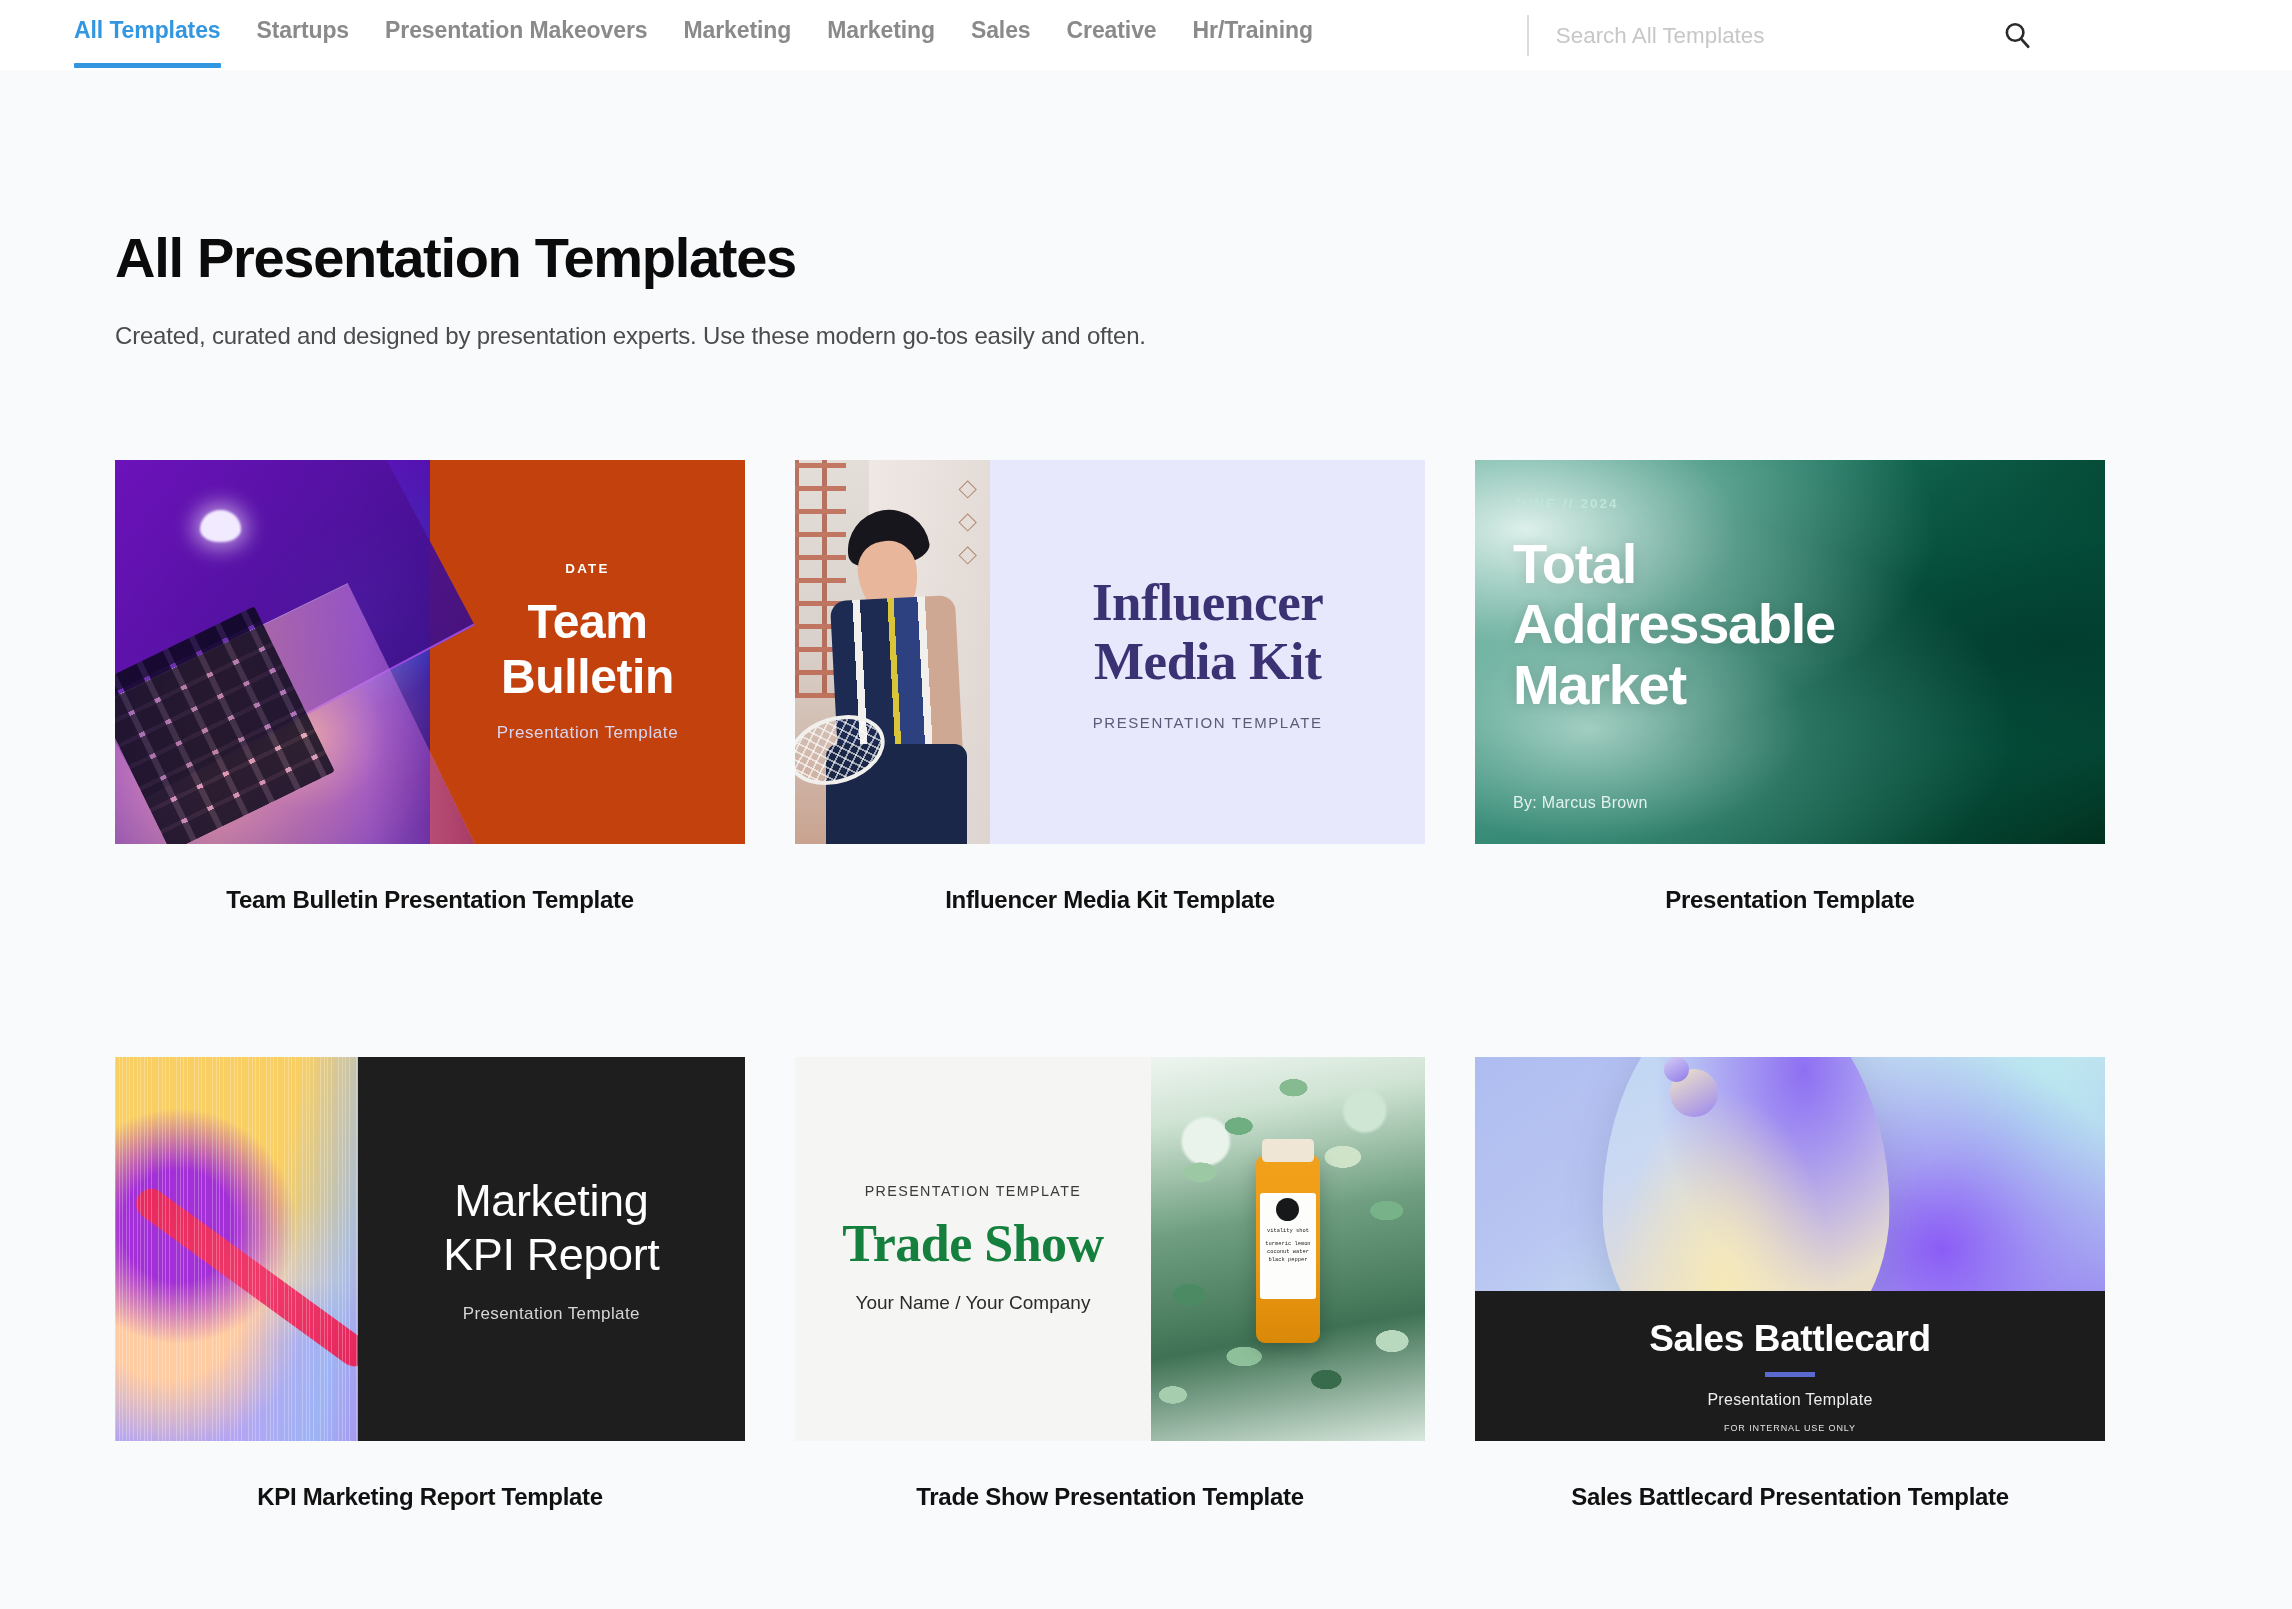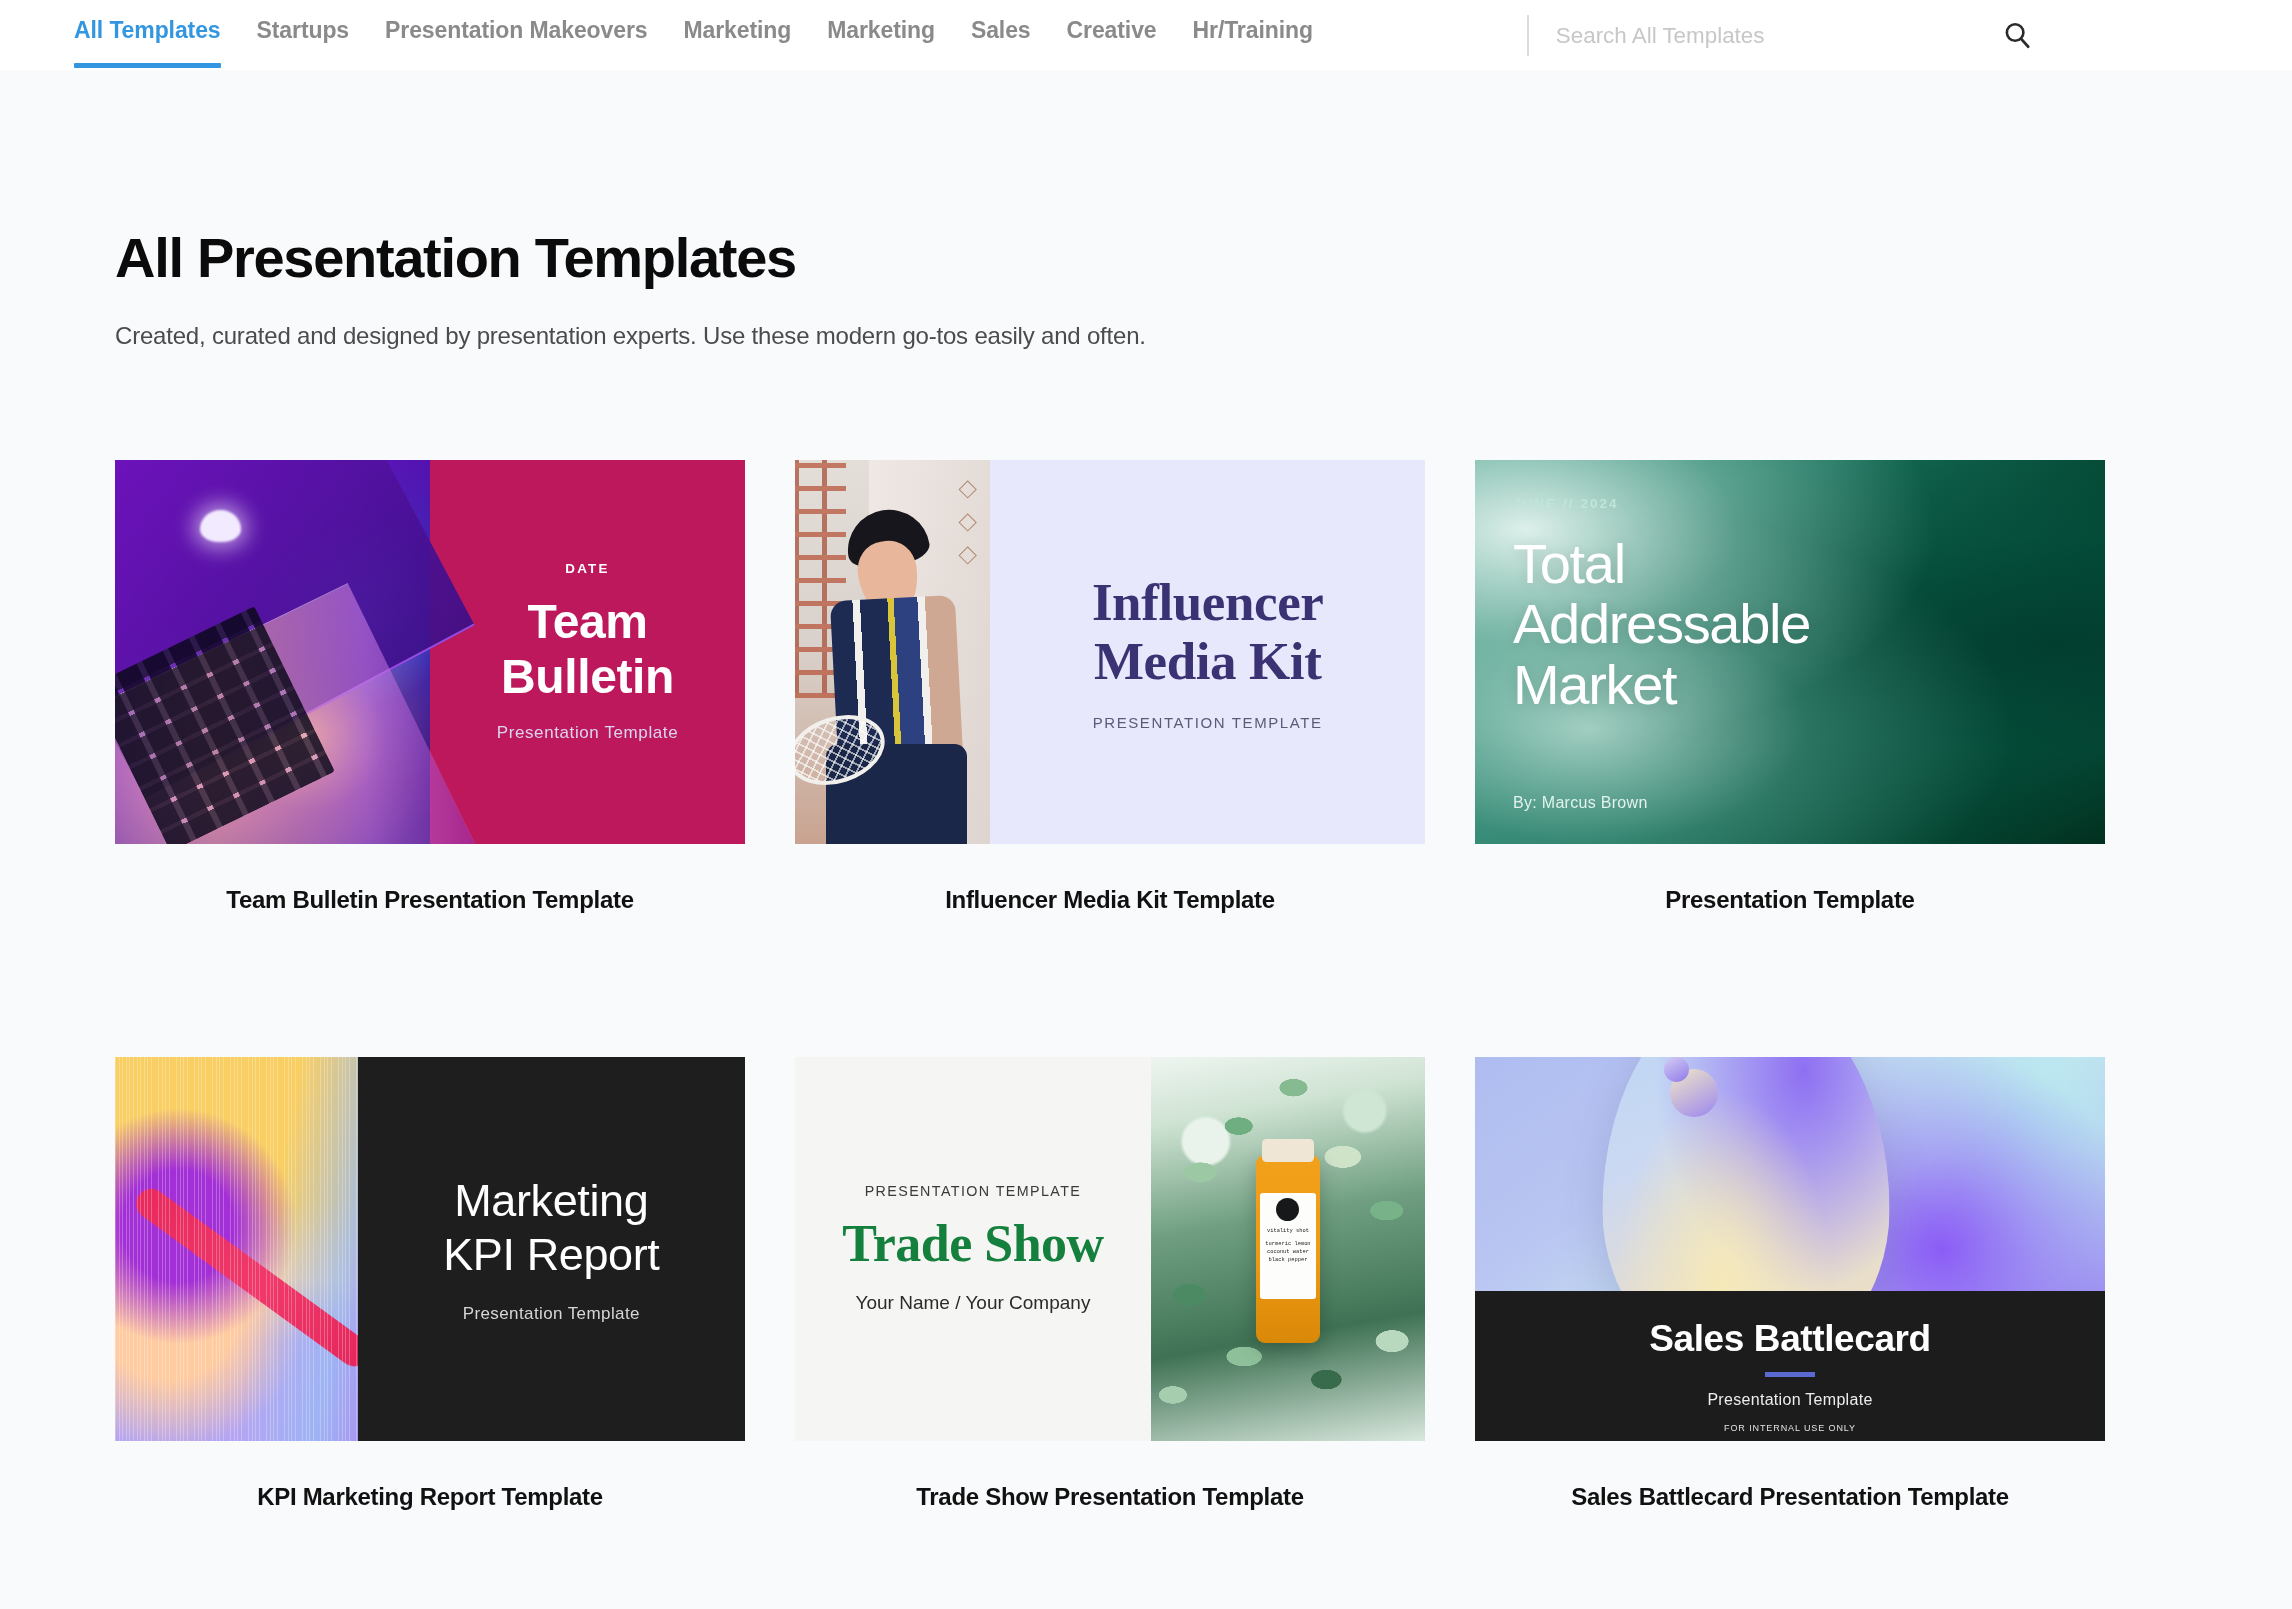--- a/index.html
+++ b/index.html
@@ -126,21 +126,21 @@
     text-align: center;
     font-size: 24px;
     font-weight: 700;
     color: #111;
     line-height: 1.45;
     letter-spacing: -0.3px;
   }
   .row2 { margin-top: 139px; }
 
   
-  .s1 { display: flex; background: #be185d; }
+  .s1 { display: flex; background: #c2410c; }
   .s1-photo {
     width: 50%;
     height: 100%;
     background:
       radial-gradient(circle at 62% 72%, rgba(255,190,120,.85) 0%, rgba(255,150,130,.25) 22%, rgba(0,0,0,0) 42%),
       radial-gradient(circle at 78% 40%, rgba(90,150,255,.85) 0%, rgba(60,90,220,.25) 28%, rgba(0,0,0,0) 52%),
       radial-gradient(circle at 24% 78%, rgba(226,110,230,.75) 0%, rgba(150,40,190,.2) 34%, rgba(0,0,0,0) 60%),
       linear-gradient(140deg, #7a13c8 0%, #5a10b4 35%, #3a0d96 70%, #2b0a70 100%);
     position: relative;
   }
@@ -264,21 +264,21 @@
       radial-gradient(ellipse at 18% 70%, rgba(206,236,226,.75) 0%, rgba(120,185,168,.3) 30%, rgba(0,0,0,0) 58%),
       radial-gradient(ellipse at 92% 48%, rgba(2,62,48,.95) 0%, rgba(4,78,60,.6) 38%, rgba(0,0,0,0) 70%),
       linear-gradient(120deg, #2e8f79 0%, #166e59 42%, #044733 78%, #02301f 100%);
     position: relative;
     padding: 36px 0 0 38px;
     color: #fff;
   }
   .s3-date { font-size: 13.4px; font-weight: 700; letter-spacing: 2.1px; color: #bfe6d8; }
   .s3-title {
     margin-top: 23px;
-    font-size: 56px; font-weight: 400; line-height: 1.08;
+    font-size: 56px; font-weight: 700; line-height: 1.08;
     letter-spacing: -1.3px;
     text-shadow: 0 1.8px 12.5px rgba(0,0,0,.12);
   }
   .s3-by {
     position: absolute; left: 38px; bottom: 32px;
     font-size: 16px; color: #e3f2ec; letter-spacing: 0.3px;
   }
 
   
   .s4 { display: flex; background: #1e1e1e; }

